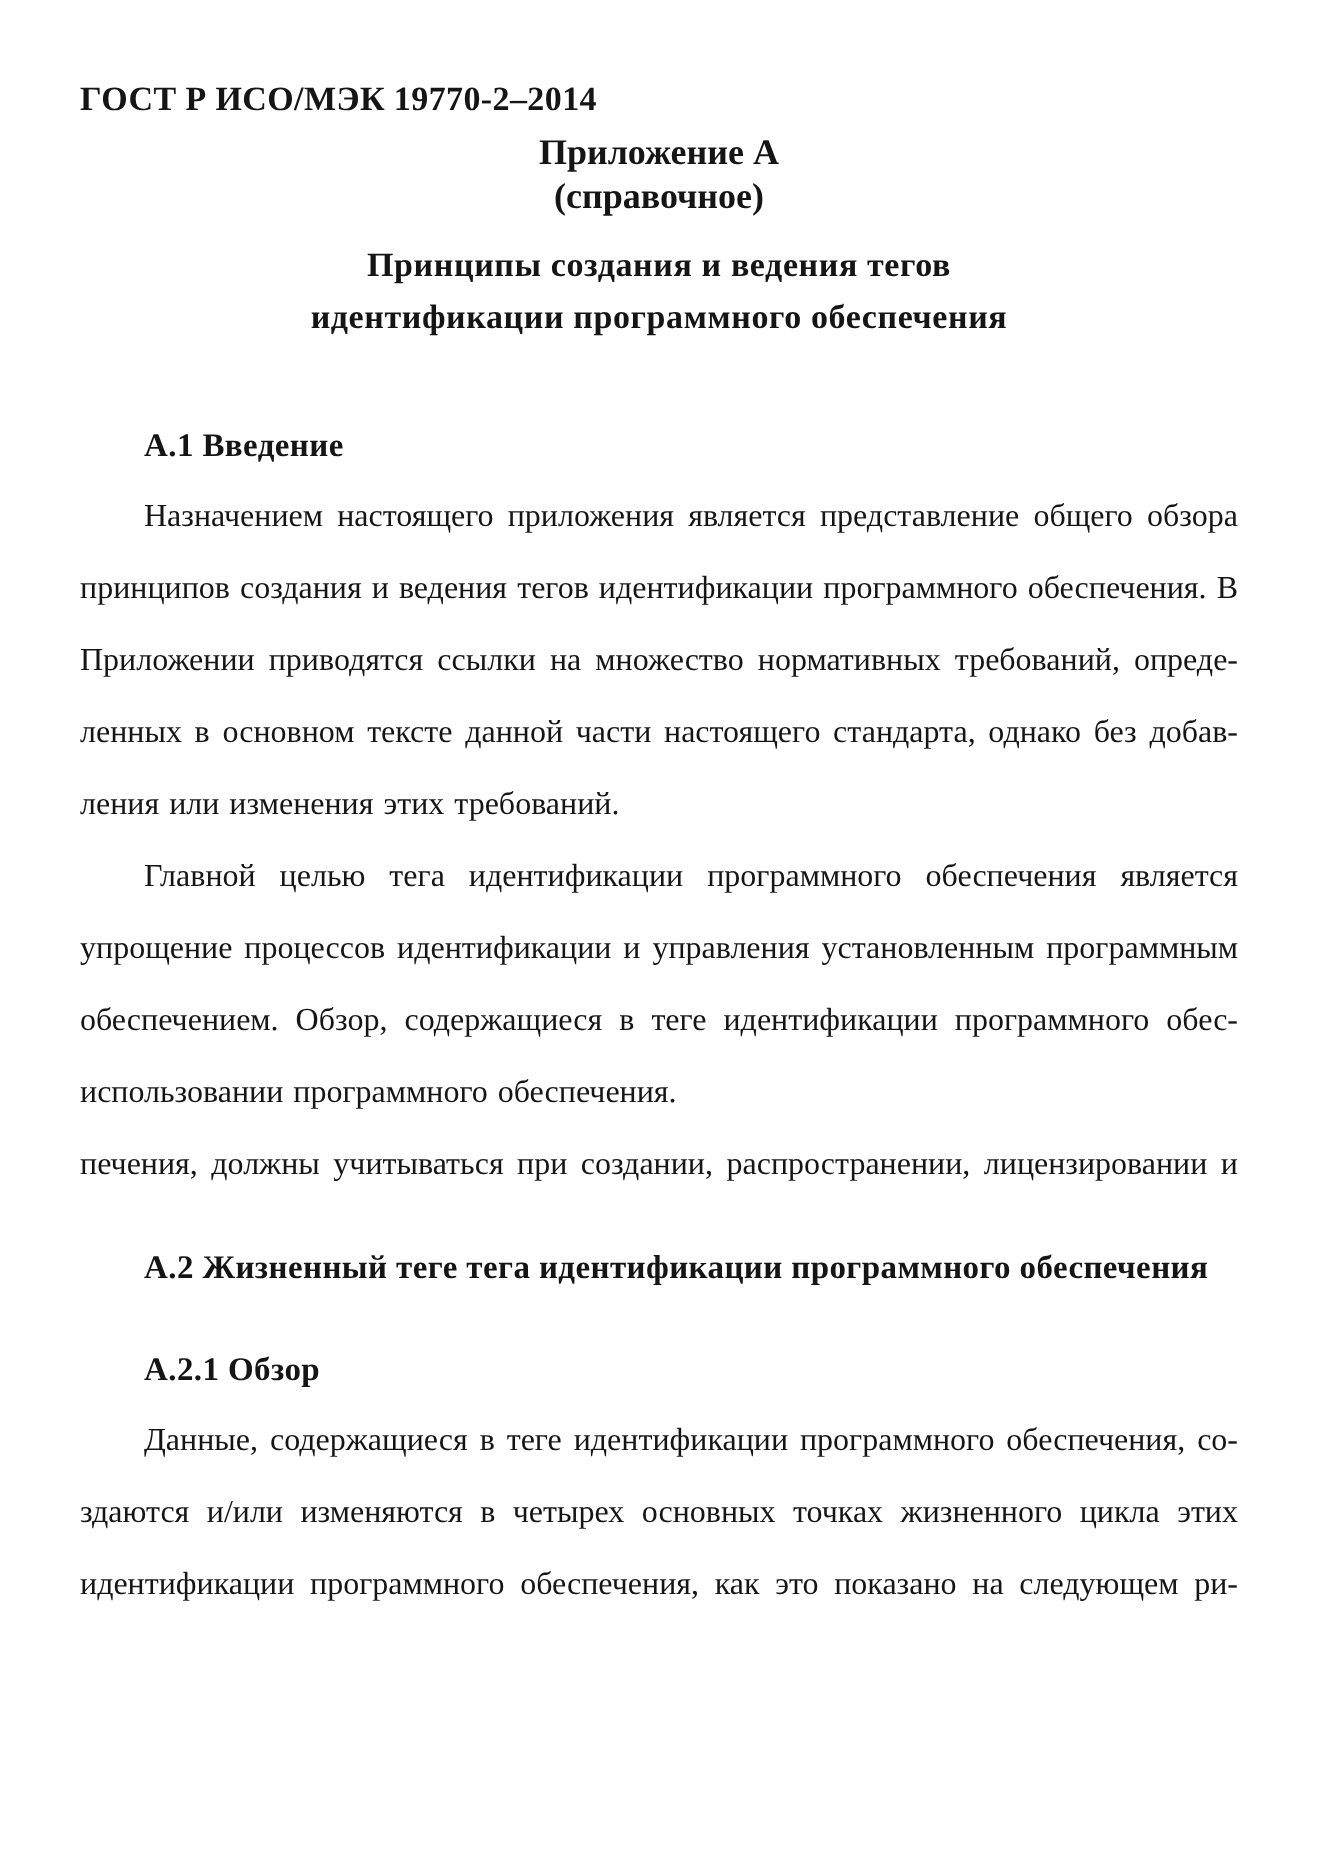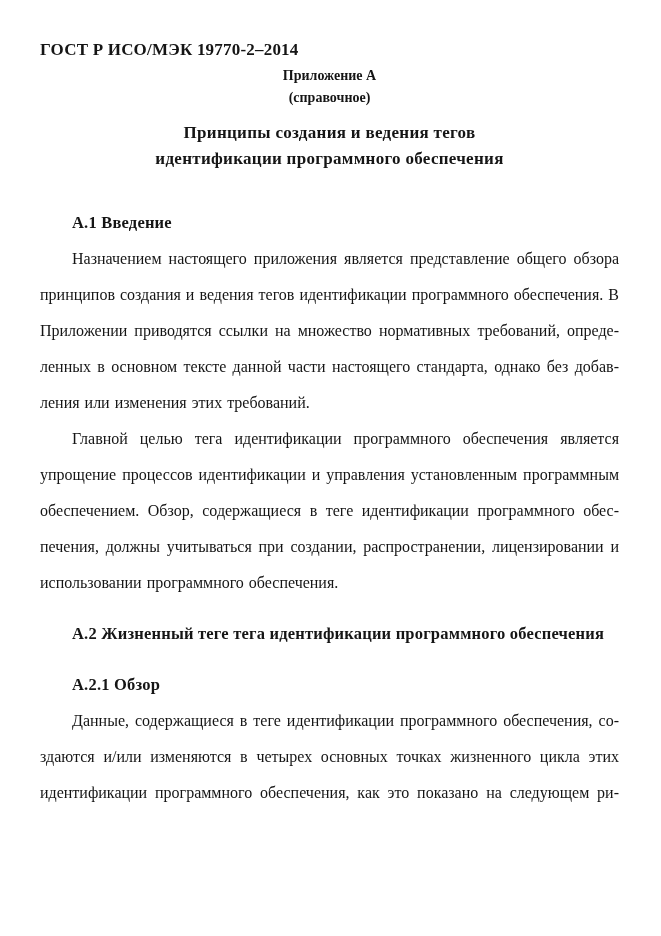--- a/index.html
+++ b/index.html
@@ -26,21 +26,21 @@
   }
   .title-block {
     position: absolute;
     top: 65px;
     left: 40px;
     right: 42px;
     text-align: center;
     font-weight: 700;
   }
   .title-block .appendix-line {
-    font-size: 14px;
+    font-size: 18px;
     line-height: 22px;
   }
   .doc-title {
     margin-top: 11px;
   }
   .doc-title .doc-title-line {
     font-size: 17px;
     line-height: 26px;
     letter-spacing: 0.3px;
   }
@@ -103,22 +103,22 @@
       <div class="para-line">принципов создания и ведения тегов идентификации программного обеспечения. В</div>
       <div class="para-line">Приложении приводятся ссылки на множество нормативных требований, опреде-</div>
       <div class="para-line">ленных в основном тексте данной части настоящего стандарта, однако без добав-</div>
       <div class="para-line last">ления или изменения этих требований.</div>
     </div>
 
     <div>
       <div class="para-line first">Главной целью тега идентификации программного обеспечения является</div>
       <div class="para-line">упрощение процессов идентификации и управления установленным программным</div>
       <div class="para-line">обеспечением. Обзор, содержащиеся в теге идентификации программного обес-</div>
+      <div class="para-line last">использовании программного обеспечения.</div>
       <div class="para-line">печения, должны учитываться при создании, распространении, лицензировании и</div>
-      <div class="para-line last">использовании программного обеспечения.</div>
     </div>
 
     <div class="heading-line">А.2 Жизненный теге тега идентификации программного обеспечения</div>
 
     <div class="heading-line">А.2.1 Обзор</div>
 
     <div>
       <div class="para-line first">Данные, содержащиеся в теге идентификации программного обеспечения, со-</div>
       <div class="para-line">здаются и/или изменяются в четырех основных точках жизненного цикла этих</div>
       <div class="para-line">идентификации программного обеспечения, как это показано на следующем ри-</div>

